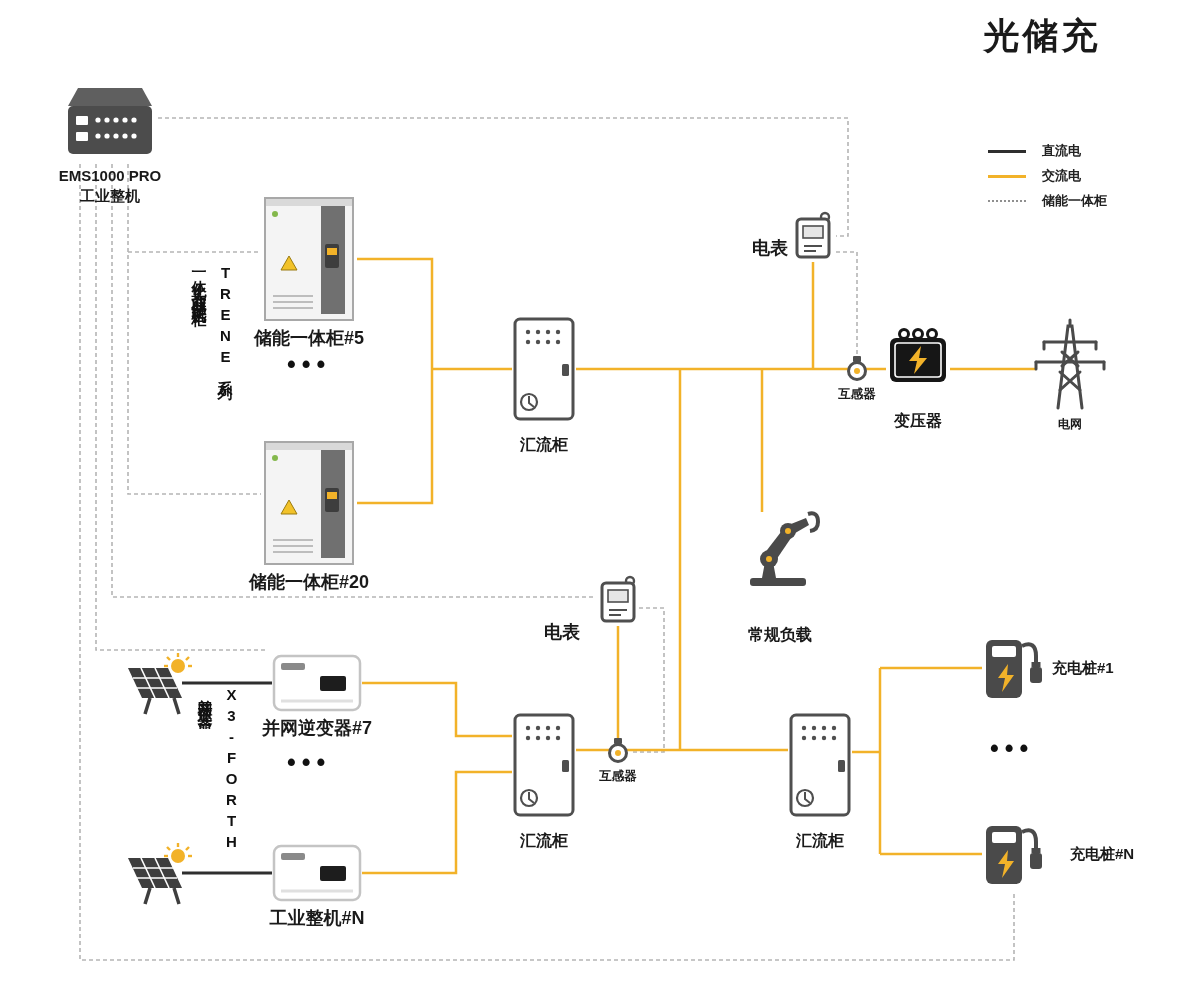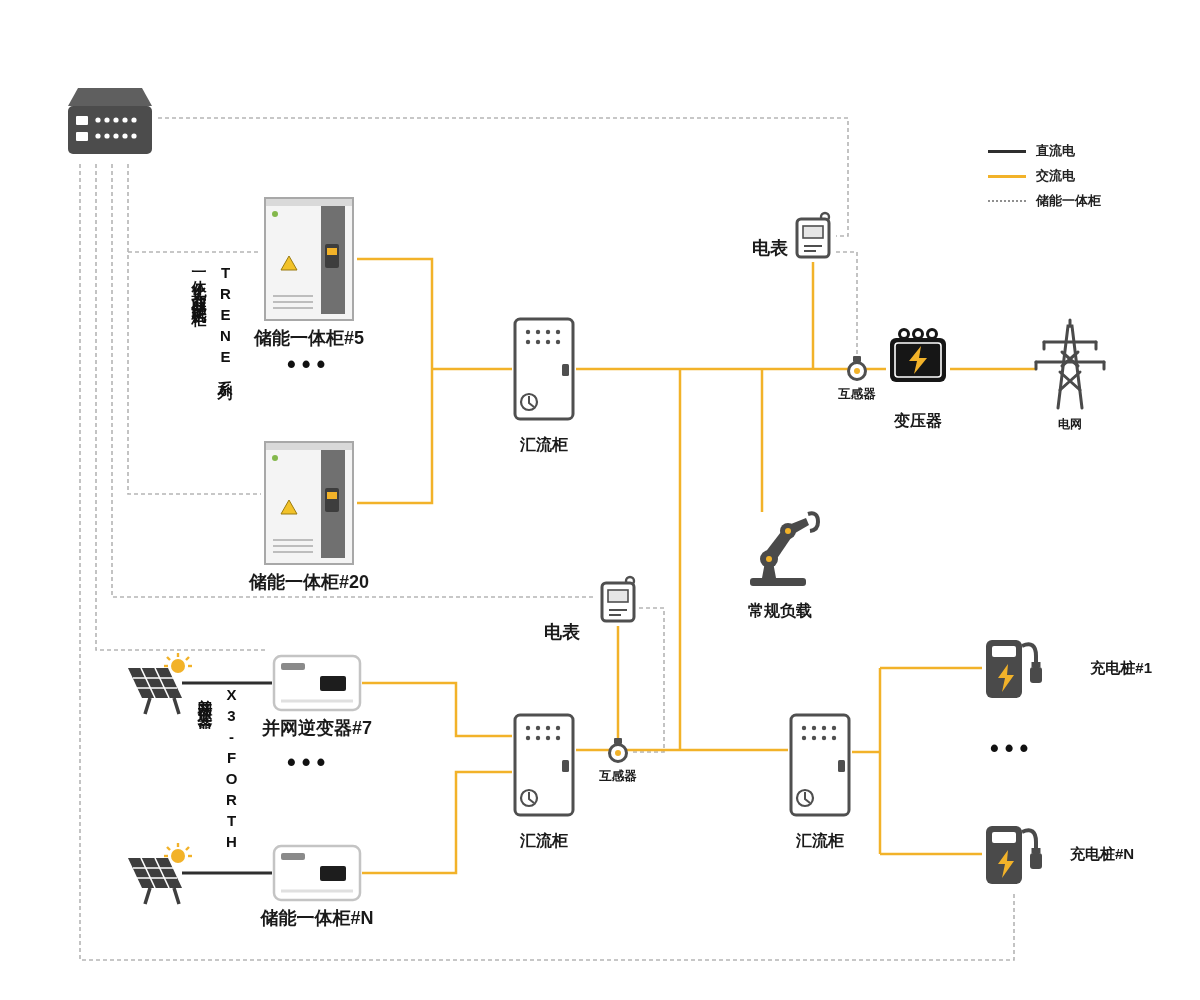--- a/index.html
+++ b/index.html
@@ -6,21 +6,21 @@
   html,body{background:#fff}
   body{font-family:"Liberation Sans",sans-serif;color:#1a1a1a}
   .canvas{position:relative;width:1200px;height:1000px;background:#fff;overflow:hidden}
   .wires{position:absolute;left:0;top:0}
   .node{position:absolute}
   .node svg{width:100%;height:100%;display:block}
   .lbl{position:absolute;font-weight:700;color:#1a1a1a;text-align:center;font-size:18px;line-height:1.35}
   .title{font-size:36px;letter-spacing:3px}
   .dots{position:absolute;font-size:25px;font-weight:700;letter-spacing:6px;color:#111;line-height:1}
   .legend{position:absolute;display:flex;flex-direction:column;gap:7px}
-  .legend-row{display:flex;align-items:center;gap:10px}
+  .legend-row{display:flex;align-items:center;gap:16px}
   .swatch{width:38px;height:0;display:inline-block}
   .swatch.dc{border-top:3px solid #2e2e2e}
   .swatch.ac{border-top:3px solid #F2B229}
   .swatch.comm{border-top:2px dotted #8f8f8f}
   .legend-text{font-size:13px;font-weight:600;color:#222}
   .vlabel{position:absolute;display:flex;gap:8px}
   .vlabel span{writing-mode:vertical-rl;text-orientation:upright;font-weight:700;font-size:15px;letter-spacing:4px;color:#111;line-height:1.2}
 </style>
 </head>
 <body>
@@ -198,20 +198,21 @@
       <path d="M880,668 V854"></path>
       <path d="M880,668 H982"></path>
       <path d="M880,854 H982"></path>
     </g>
     <g stroke="#2e2e2e" stroke-width="3" fill="none">
       <path d="M182,683 H272"></path>
       <path d="M182,873 H272"></path>
     </g>
   </svg>
 
+  <div class="lbl title" style="left:942px;top:12px;width:200px">光储充</div>
 
   <div class="legend" style="left:988px;top:142px">
     <div class="legend-row">
       <span class="swatch dc"></span>
       <span class="legend-text">直流电</span>
     </div>
     <div class="legend-row">
       <span class="swatch ac"></span>
       <span class="legend-text">交流电</span>
     </div>
@@ -219,20 +220,24 @@
       <span class="swatch comm"></span>
       <span class="legend-text">储能一体柜</span>
     </div>
   </div>
 
   <div class="node" style="left:62px;top:80px;width:96px;height:84px">
     <svg viewBox="0 0 96 84">
         <use href="#sym-ems"></use>
       </svg>
   </div>
+  <div class="lbl" style="left:25px;top:166px;width:170px;font-size:15px">
+    <div>EMS1000 PRO</div>
+    <div>工业整机</div>
+  </div>
 
   <div class="vlabel" style="left:190px;top:264px">
     <span>一体化工商业储能机柜</span>
     <span>TRENE系列</span>
   </div>
 
   <div class="node" style="left:263px;top:196px;width:92px;height:126px">
     <svg viewBox="0 0 92 126">
         <use href="#sym-cabinet"></use>
       </svg>
@@ -281,21 +286,21 @@
         <use href="#sym-tower"></use>
       </svg>
   </div>
   <div class="lbl" style="left:1036px;top:416px;width:68px;font-size:12px">电网</div>
 
   <div class="node" style="left:736px;top:502px;width:88px;height:88px">
     <svg viewBox="0 0 88 88">
         <use href="#sym-robot"></use>
       </svg>
   </div>
-  <div class="lbl" style="left:732px;top:600px;width:96px;font-size:16px">常规负载</div>
+  <div class="lbl" style="left:732px;top:624px;width:96px;font-size:16px">常规负载</div>
 
   <div class="node" style="left:597px;top:574px;width:42px;height:52px">
     <svg viewBox="0 0 42 52">
         <use href="#sym-meter"></use>
       </svg>
   </div>
   <div class="lbl" style="left:534px;top:620px;width:56px">电表</div>
 
   <div class="node" style="left:606px;top:737px;width:24px;height:28px">
     <svg viewBox="0 0 24 28">
@@ -326,42 +331,42 @@
   <div class="node" style="left:118px;top:842px;width:78px;height:66px">
     <svg viewBox="0 0 78 66">
         <use href="#sym-solar"></use>
       </svg>
   </div>
   <div class="node" style="left:272px;top:844px;width:90px;height:58px">
     <svg viewBox="0 0 90 58">
         <use href="#sym-inverter"></use>
       </svg>
   </div>
-  <div class="lbl" style="left:252px;top:906px;width:130px">储能一体柜#N</div>
+  <div class="lbl" style="left:252px;top:906px;width:130px">工业整机#N</div>
 
   <div class="node" style="left:512px;top:712px;width:64px;height:106px">
     <svg viewBox="0 0 64 106">
         <use href="#sym-combiner"></use>
       </svg>
   </div>
   <div class="lbl" style="left:496px;top:830px;width:96px;font-size:16px">汇流柜</div>
 
   <div class="node" style="left:788px;top:712px;width:64px;height:106px">
     <svg viewBox="0 0 64 106">
         <use href="#sym-combiner"></use>
       </svg>
   </div>
   <div class="lbl" style="left:772px;top:830px;width:96px;font-size:16px">汇流柜</div>
 
   <div class="node" style="left:982px;top:634px;width:64px;height:68px">
     <svg viewBox="0 0 64 68">
         <use href="#sym-charger"></use>
       </svg>
   </div>
-  <div class="lbl" style="left:1052px;top:658px;width:100px;text-align:right;font-size:15px">充电桩#1</div>
+  <div class="lbl" style="left:1052px;top:658px;width:100px;text-align:left;font-size:15px">充电桩#1</div>
 
   <div class="dots" style="left:990px;top:736px">•••</div>
 
   <div class="node" style="left:982px;top:820px;width:64px;height:68px">
     <svg viewBox="0 0 64 68">
         <use href="#sym-charger"></use>
       </svg>
   </div>
   <div class="lbl" style="left:1052px;top:844px;width:100px;text-align:center;font-size:15px">充电桩#N</div>
 

